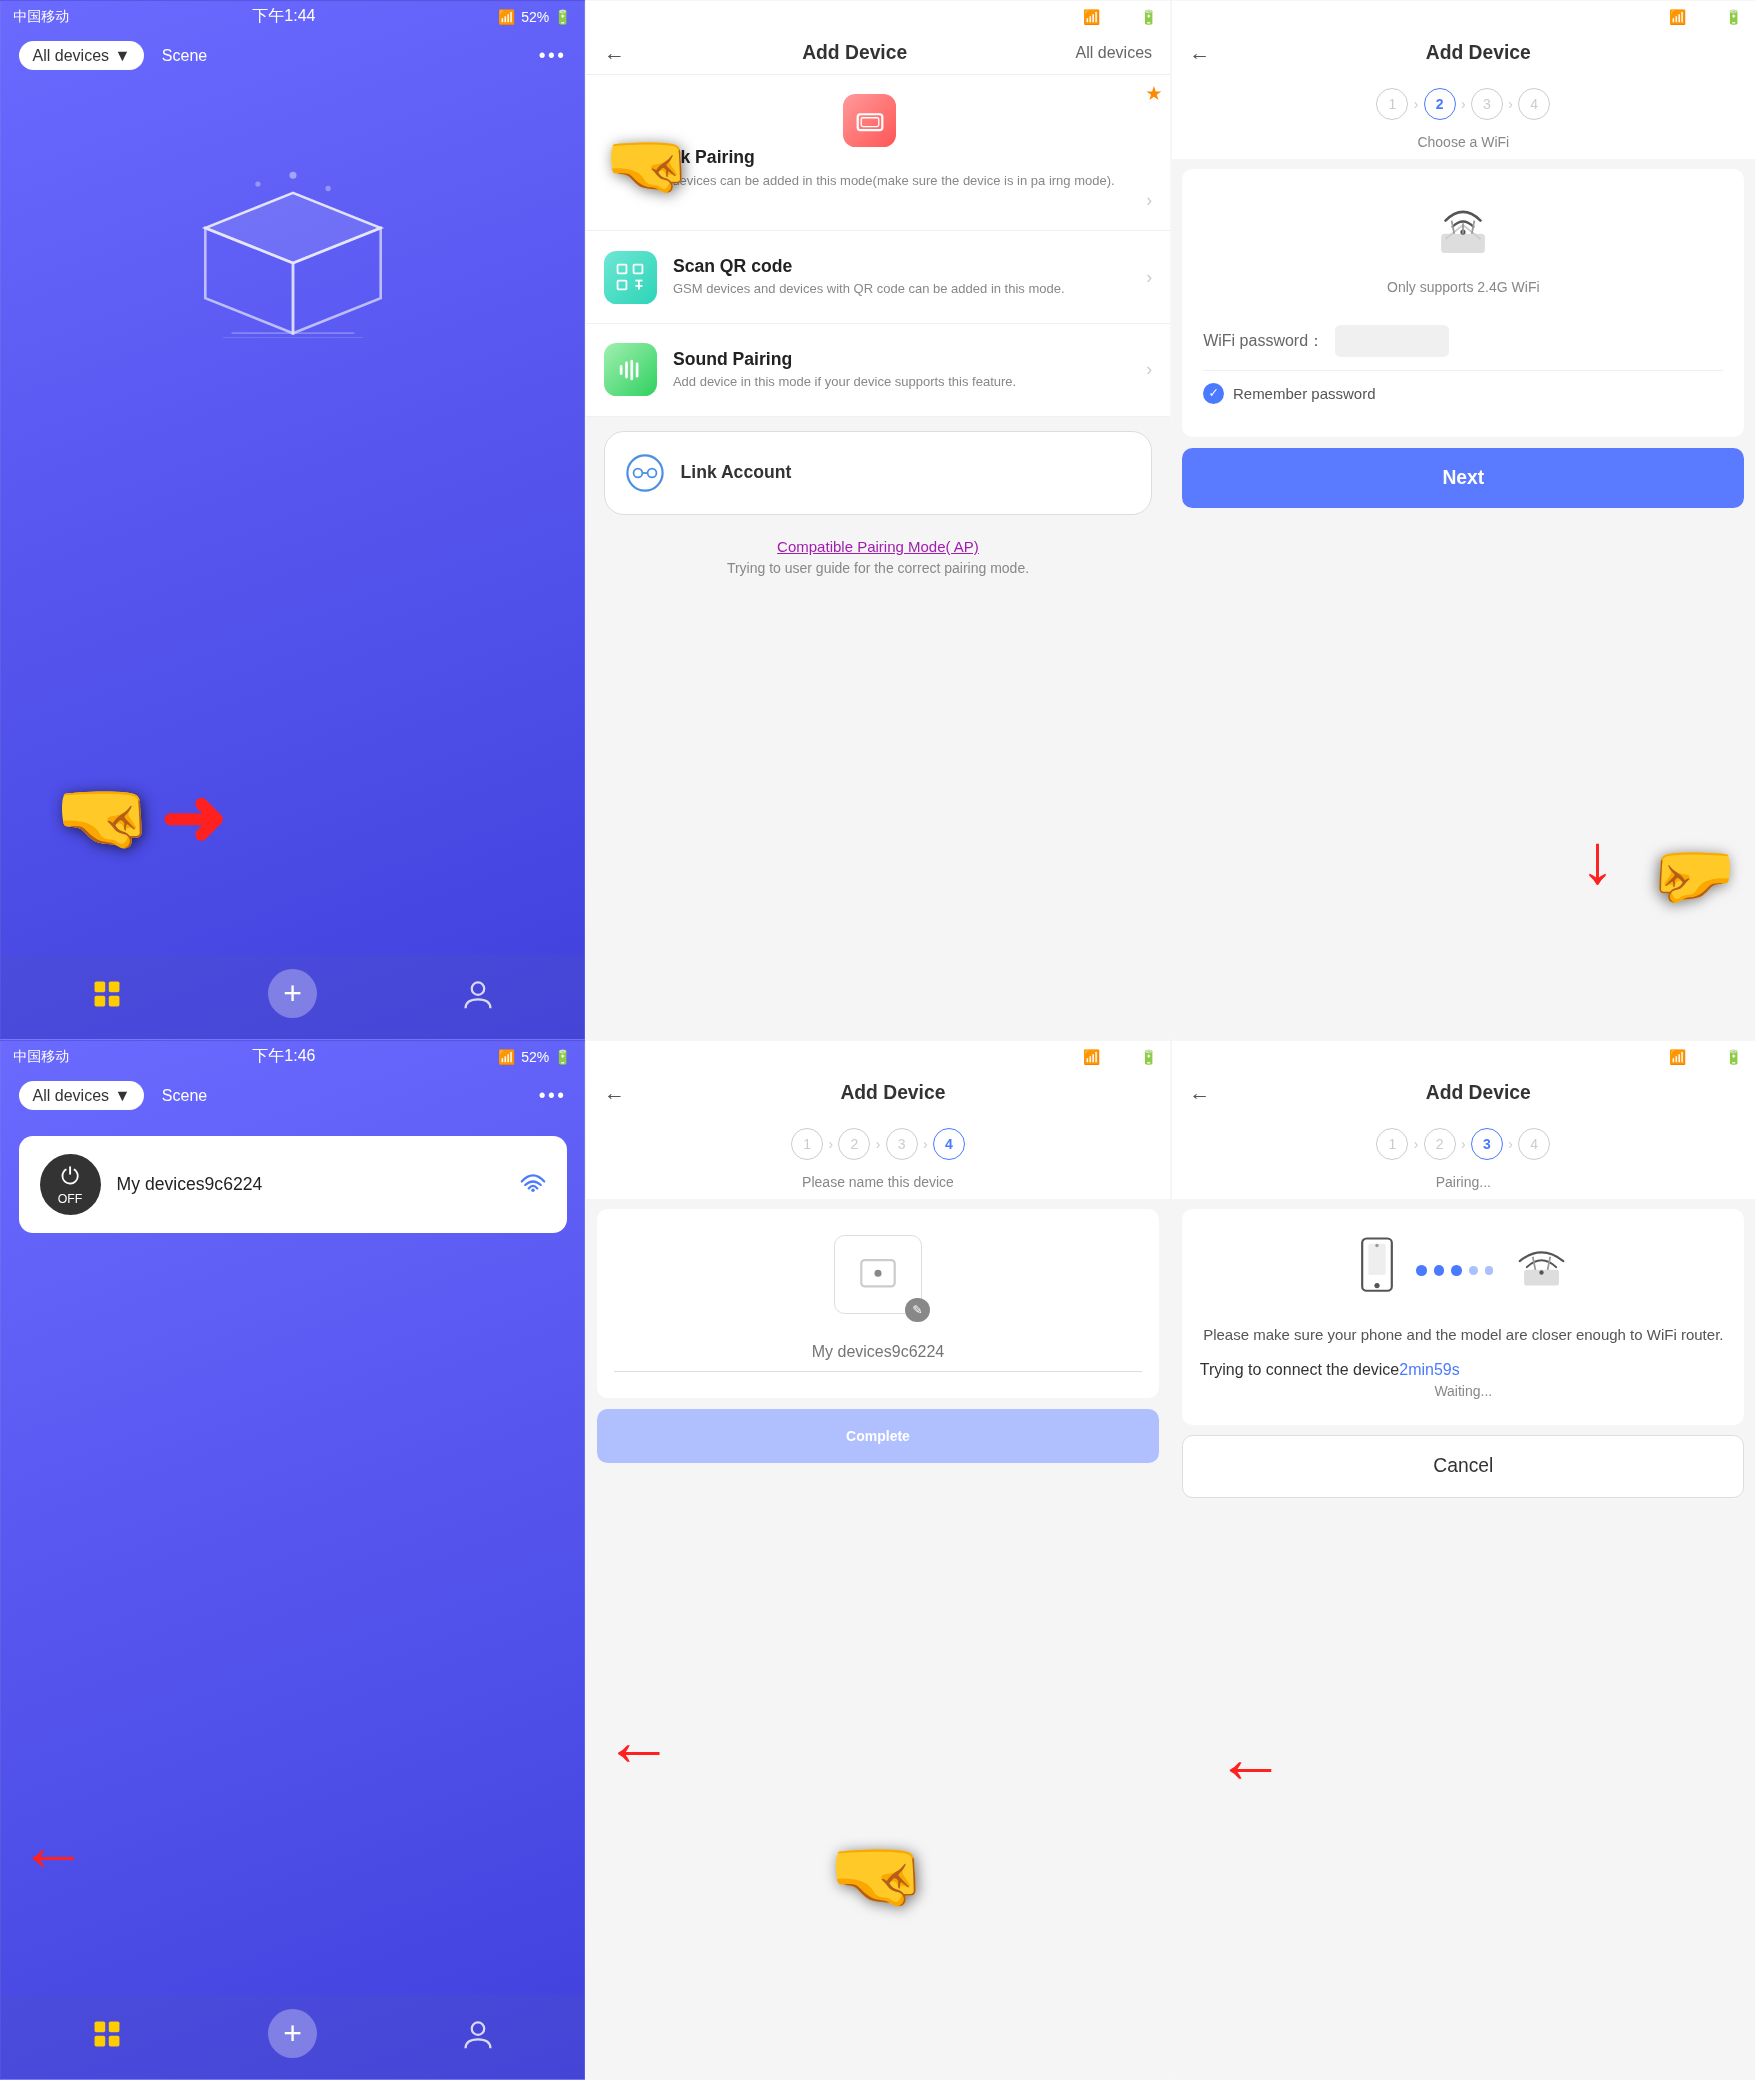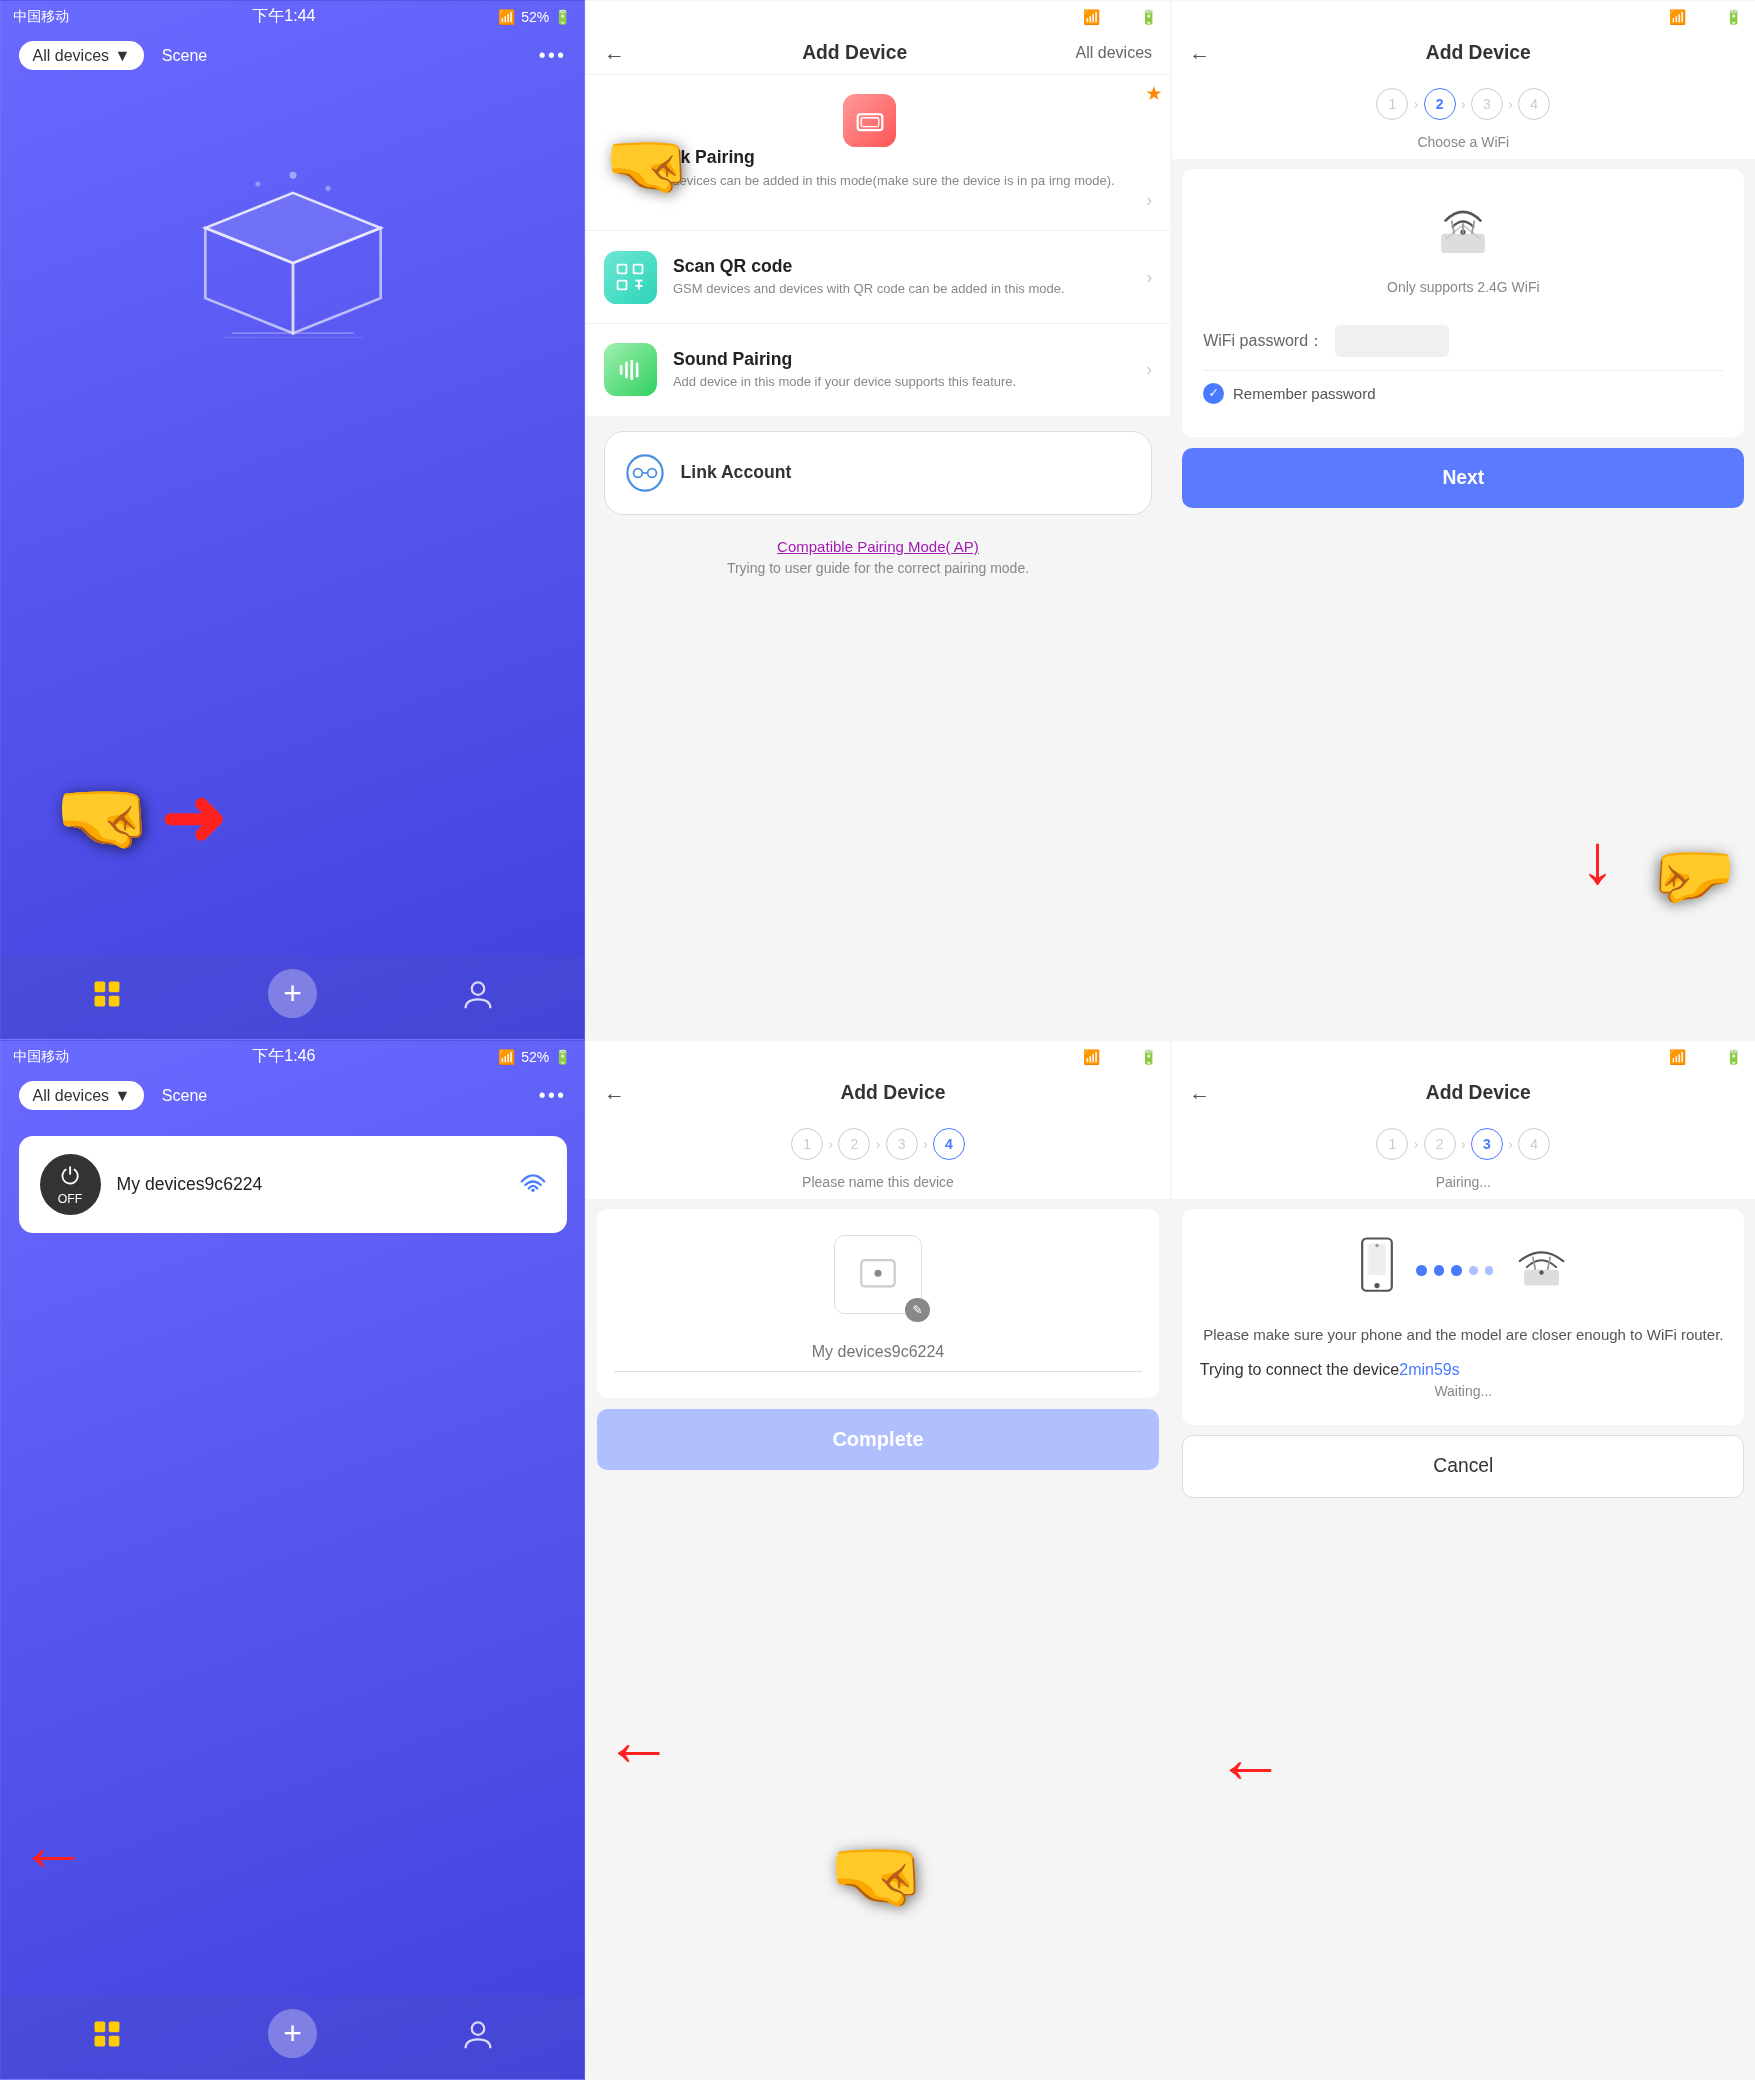--- a/index.html
+++ b/index.html
@@ -417,21 +417,21 @@
       outline: none;
     }
 
     .complete-btn {
       margin: 10.5px;
       background: #b0c0ff;
       color: white;
       border-radius: 10.5px;
       padding: 19.3px;
       text-align: center;
-      font-size: 20px;
+      font-size: 14px;
       font-weight: 600;
     }
 
     
     .pairing-card {
       background: white;
       margin: 10.5px;
       border-radius: 10.5px;
       padding: 26px 17.6px;
     }

